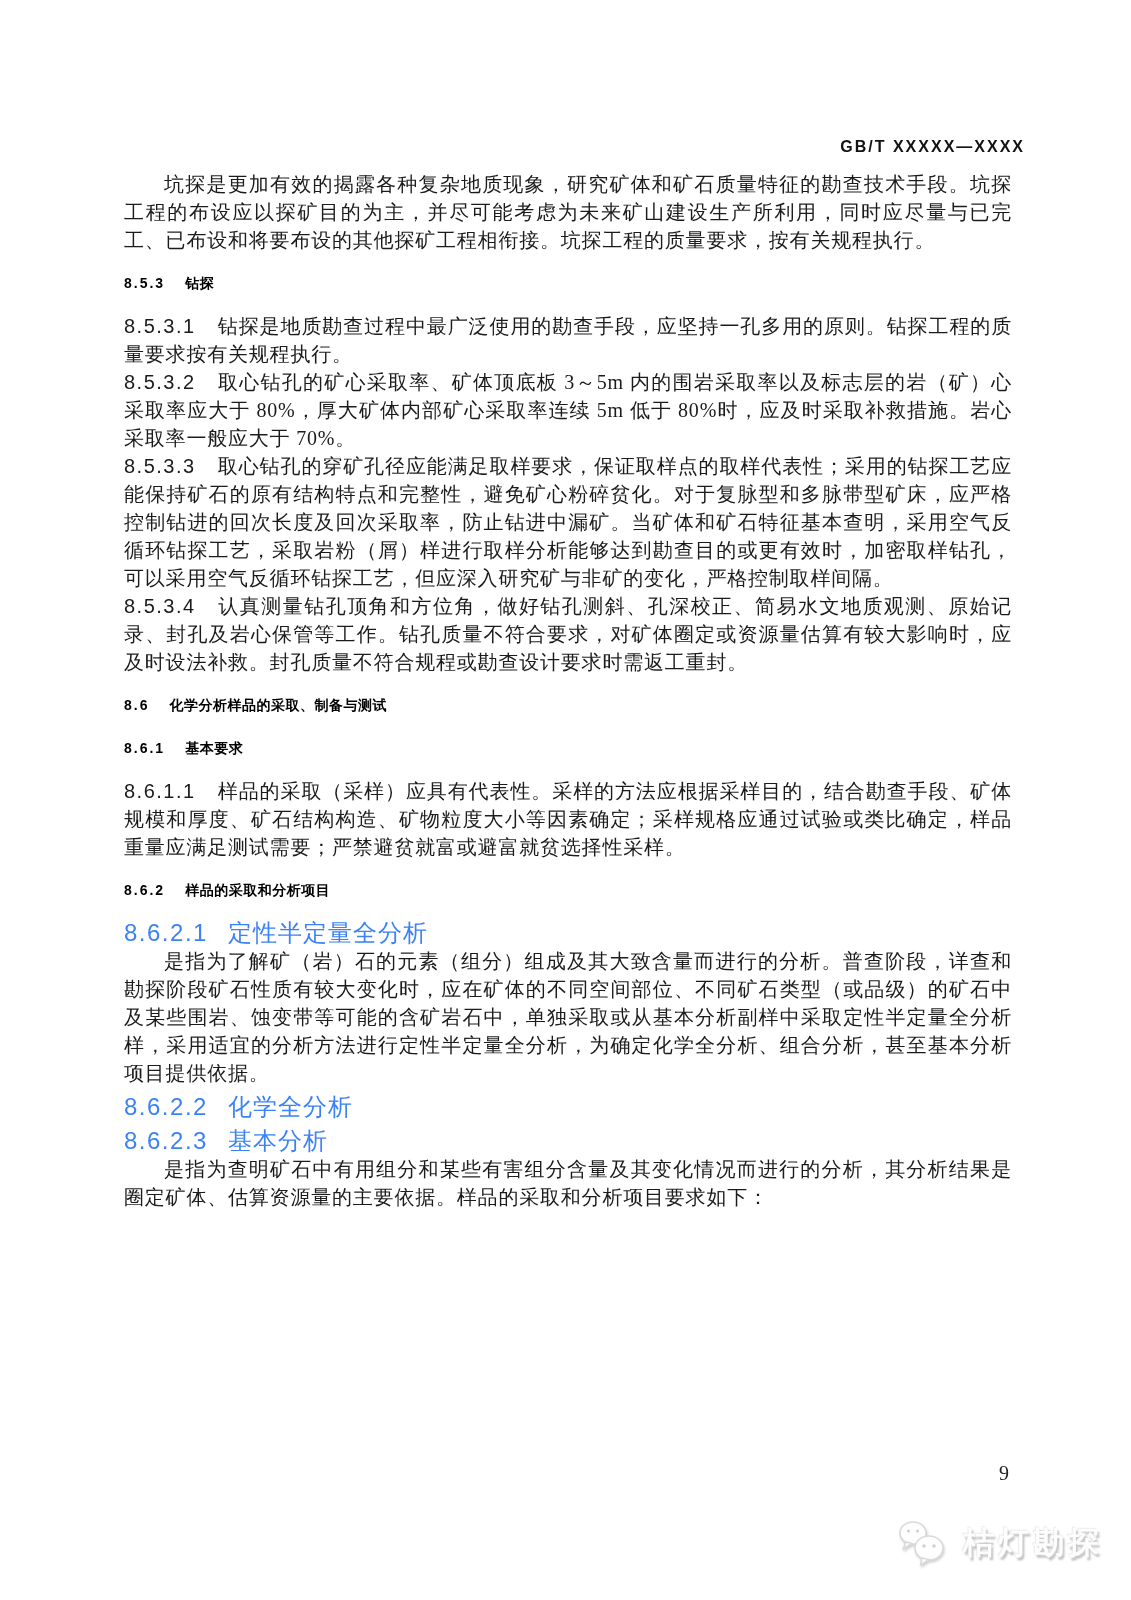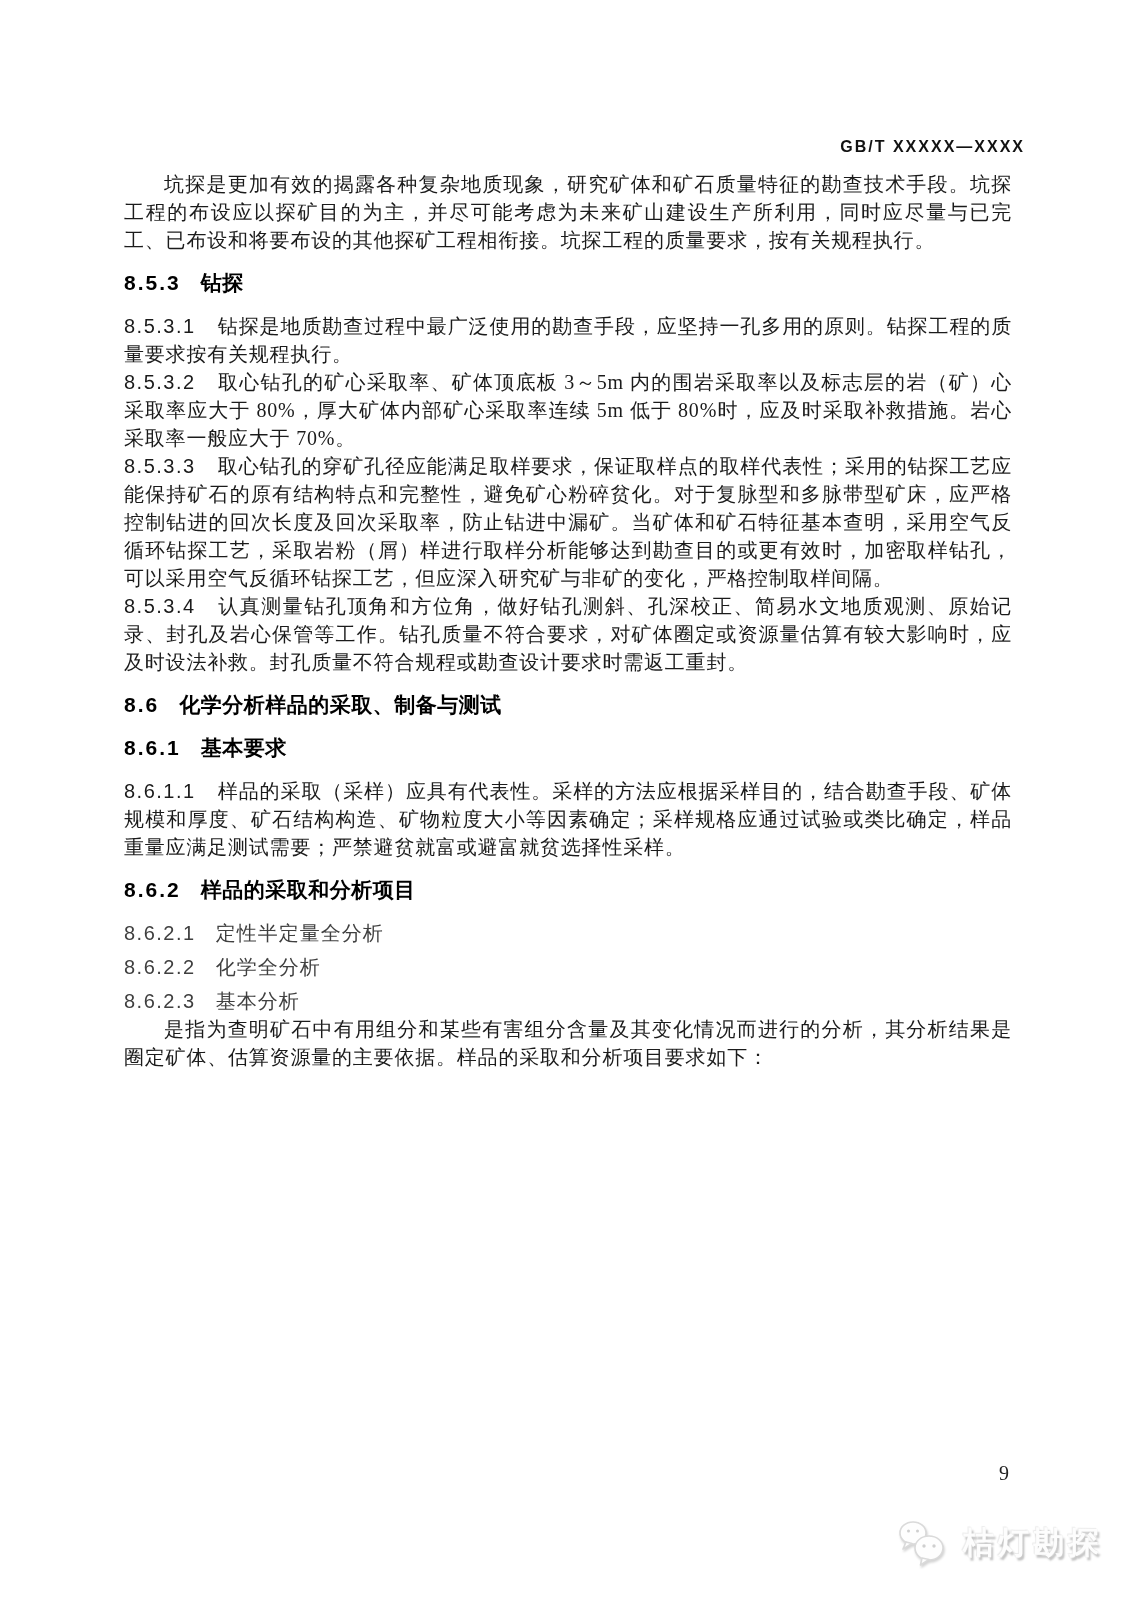--- a/index.html
+++ b/index.html
@@ -51,35 +51,35 @@
   .cnum {
     font-family: "Liberation Sans", "DejaVu Sans", sans-serif;
     letter-spacing: 1.5px;
     margin-right: 22px;
     white-space: nowrap;
   }
   .heading {
     margin: 15px 0;
     font-family: "Liberation Sans", "DejaVu Sans", sans-serif;
     font-weight: 700;
-    font-size: 21px;
+    font-size: 14px;
     line-height: 28px;
     letter-spacing: 0.5px;
     color: #000;
   }
   .heading .hnum {
     margin-right: 20px;
     letter-spacing: 2px;
   }
   .subtitle {
     margin: 6px 0 0 0;
-    font-size: 20px;
+    font-size: 24px;
     line-height: 28px;
     letter-spacing: 1px;
-    color: #404040;
+    color: #3b82f6;
   }
   .subtitle .snum {
     font-family: "Liberation Sans", "DejaVu Sans", sans-serif;
     letter-spacing: 1.5px;
     margin-right: 20px;
   }
   
   .page-number {
     position: absolute;
     top: 1462px;
@@ -154,20 +154,21 @@
 
 
     <h3 class="heading">
       <span class="hnum">8.6.2</span><span>样品的采取和分析项目</span>
     </h3>
 
     <p class="subtitle">
       <span class="snum">8.6.2.1</span><span>定性半定量全分析</span>
     </p>
 
+    <p class="para indent">是指为了解矿（岩）石的元素（组分）组成及其大致含量而进行的分析。普查阶段，详查和勘探阶段矿石性质有较大变化时，应在矿体的不同空间部位、不同矿石类型（或品级）的矿石中及某些围岩、蚀变带等可能的含矿岩石中，单独采取或从基本分析副样中采取定性半定量全分析样，采用适宜的分析方法进行定性半定量全分析，为确定化学全分析、组合分析，甚至基本分析项目提供依据。</p>
 
     <p class="subtitle">
       <span class="snum">8.6.2.2</span><span>化学全分析</span>
     </p>
 
 
     <p class="subtitle">
       <span class="snum">8.6.2.3</span><span>基本分析</span>
     </p>
 

